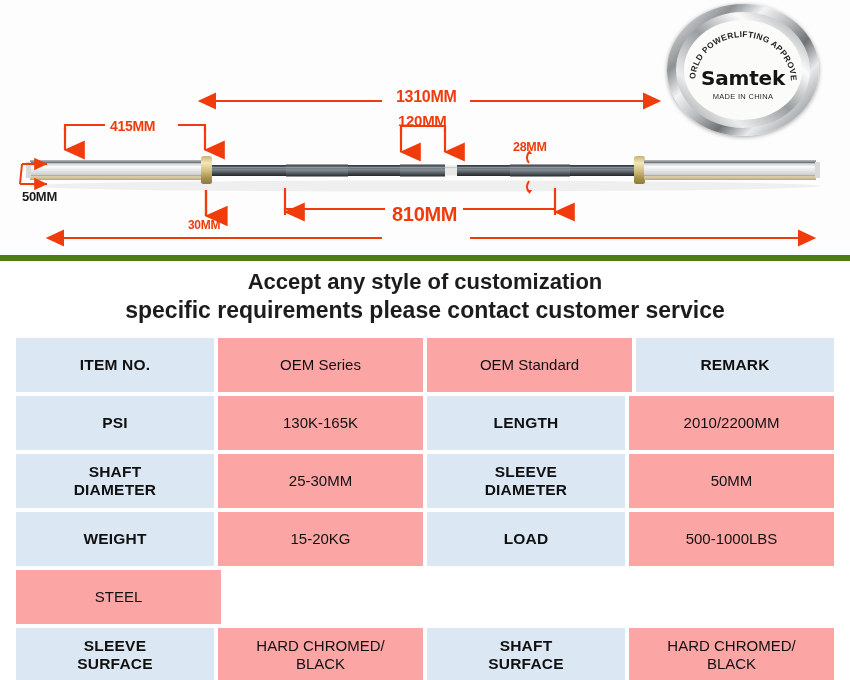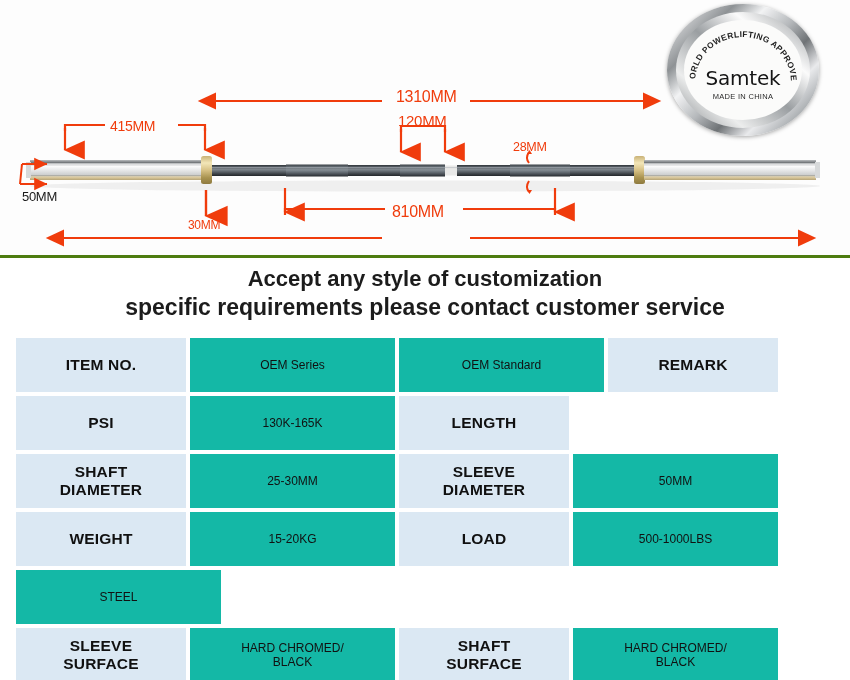--- a/index.html
+++ b/index.html
@@ -57,64 +57,64 @@
     overflow: hidden;
   }
   .badge-arc-svg { position: absolute; left: 0; top: 0; }
   .badge-brand {
     position: absolute;
     left: 0; right: 0;
     top: 46px;
     text-align: center;
     font-family: "DejaVu Sans", sans-serif;
     font-size: 20px;
-    font-weight: normal;
+    font-weight: bold;
     color: #151515;
     letter-spacing: -0.2px;
   }
   .badge-origin {
     position: absolute;
     left: 0; right: 0;
     top: 72px;
     text-align: center;
     font-family: "Liberation Sans", sans-serif;
     font-size: 7.5px;
     font-weight: normal;
     color: #2a2a2a;
     letter-spacing: 0.3px;
   }
 
   
   .dim-label {
     position: absolute;
     font-family: "Liberation Sans", sans-serif;
-    font-weight: normal;
+    font-weight: bold;
     color: #f03c0c;
     white-space: nowrap;
     letter-spacing: -0.3px;
     text-align: right;
   }
   .dim-label.black { color: #1a1a1a; }
 
   #lbl-1310 { left: 396px; top: 88px;  font-size: 16px; }
   #lbl-120  { left: 398px; top: 112px; font-size: 15px; }
   #lbl-415  { left: 110px; top: 118px; font-size: 14px; }
   #lbl-28   { left: 513px; top: 140px; font-size: 12.5px; }
   #lbl-50   { left: 22px;  top: 189px; font-size: 13px; }
-  #lbl-810  { left: 392px; top: 203px; font-size: 16px; }
+  #lbl-810  { left: 392px; top: 203px; font-size: 20px; }
   #lbl-30   { left: 188px; top: 218px; font-size: 12px; }
   #lbl-2200 { left: 395px; top: 226px; font-size: 16px; margin-top: 46px; }
 
   
   #headline {
     position: absolute;
     top: 255px; left: 0;
     width: 850px;
     height: 78px;
-    border-top: 3px solid #4d7c0f;
+    border-top: 6px solid #4d7c0f;
     padding-top: 8px;
     text-align: center;
   }
   .headline-line {
     font-family: "Liberation Sans", sans-serif;
     font-weight: bold;
     color: #1c1c1c;
     line-height: 1.22;
   }
   #headline-line-1 { font-size: 22px; }
@@ -132,32 +132,32 @@
   .spec-row { display: flex; gap: 4px; }
   .spec-cell {
     display: flex;
     align-items: center;
     justify-content: center;
     text-align: center;
     padding: 3px 4px;
     line-height: 1.18;
   }
   .cell-label {
-    width: 170px;
+    width: 198px;
     background: #dbe8f3;
     font-weight: bold;
     font-size: 15.5px;
     color: #101010;
     letter-spacing: 0.2px;
   }
   .cell-value {
     width: 205px;
-    background: #14b8a6;
+    background: #fca5a5;
     font-weight: normal;
-    font-size: 12px;
+    font-size: 15px;
     color: #111111;
   }
   .spec-row { height: 54px; }
   .spec-row .spec-cell { height: 54px; }
 </style>
 </head>
 <body>
 
 <div id="page">
 
@@ -312,20 +312,21 @@
       <div class="spec-row">
         <div class="spec-cell cell-label">ITEM NO.</div>
         <div class="spec-cell cell-value">OEM Series</div>
         <div class="spec-cell cell-value">OEM Standard</div>
         <div class="spec-cell cell-label">REMARK</div>
       </div>
       <div class="spec-row">
         <div class="spec-cell cell-label">PSI</div>
         <div class="spec-cell cell-value">130K-165K</div>
         <div class="spec-cell cell-label">LENGTH</div>
+        <div class="spec-cell cell-value">2010/2200MM</div>
       </div>
       <div class="spec-row">
         <div class="spec-cell cell-label">SHAFT<br>DIAMETER</div>
         <div class="spec-cell cell-value">25-30MM</div>
         <div class="spec-cell cell-label">SLEEVE<br>DIAMETER</div>
         <div class="spec-cell cell-value">50MM</div>
       </div>
       <div class="spec-row">
         <div class="spec-cell cell-label">WEIGHT</div>
         <div class="spec-cell cell-value">15-20KG</div>

